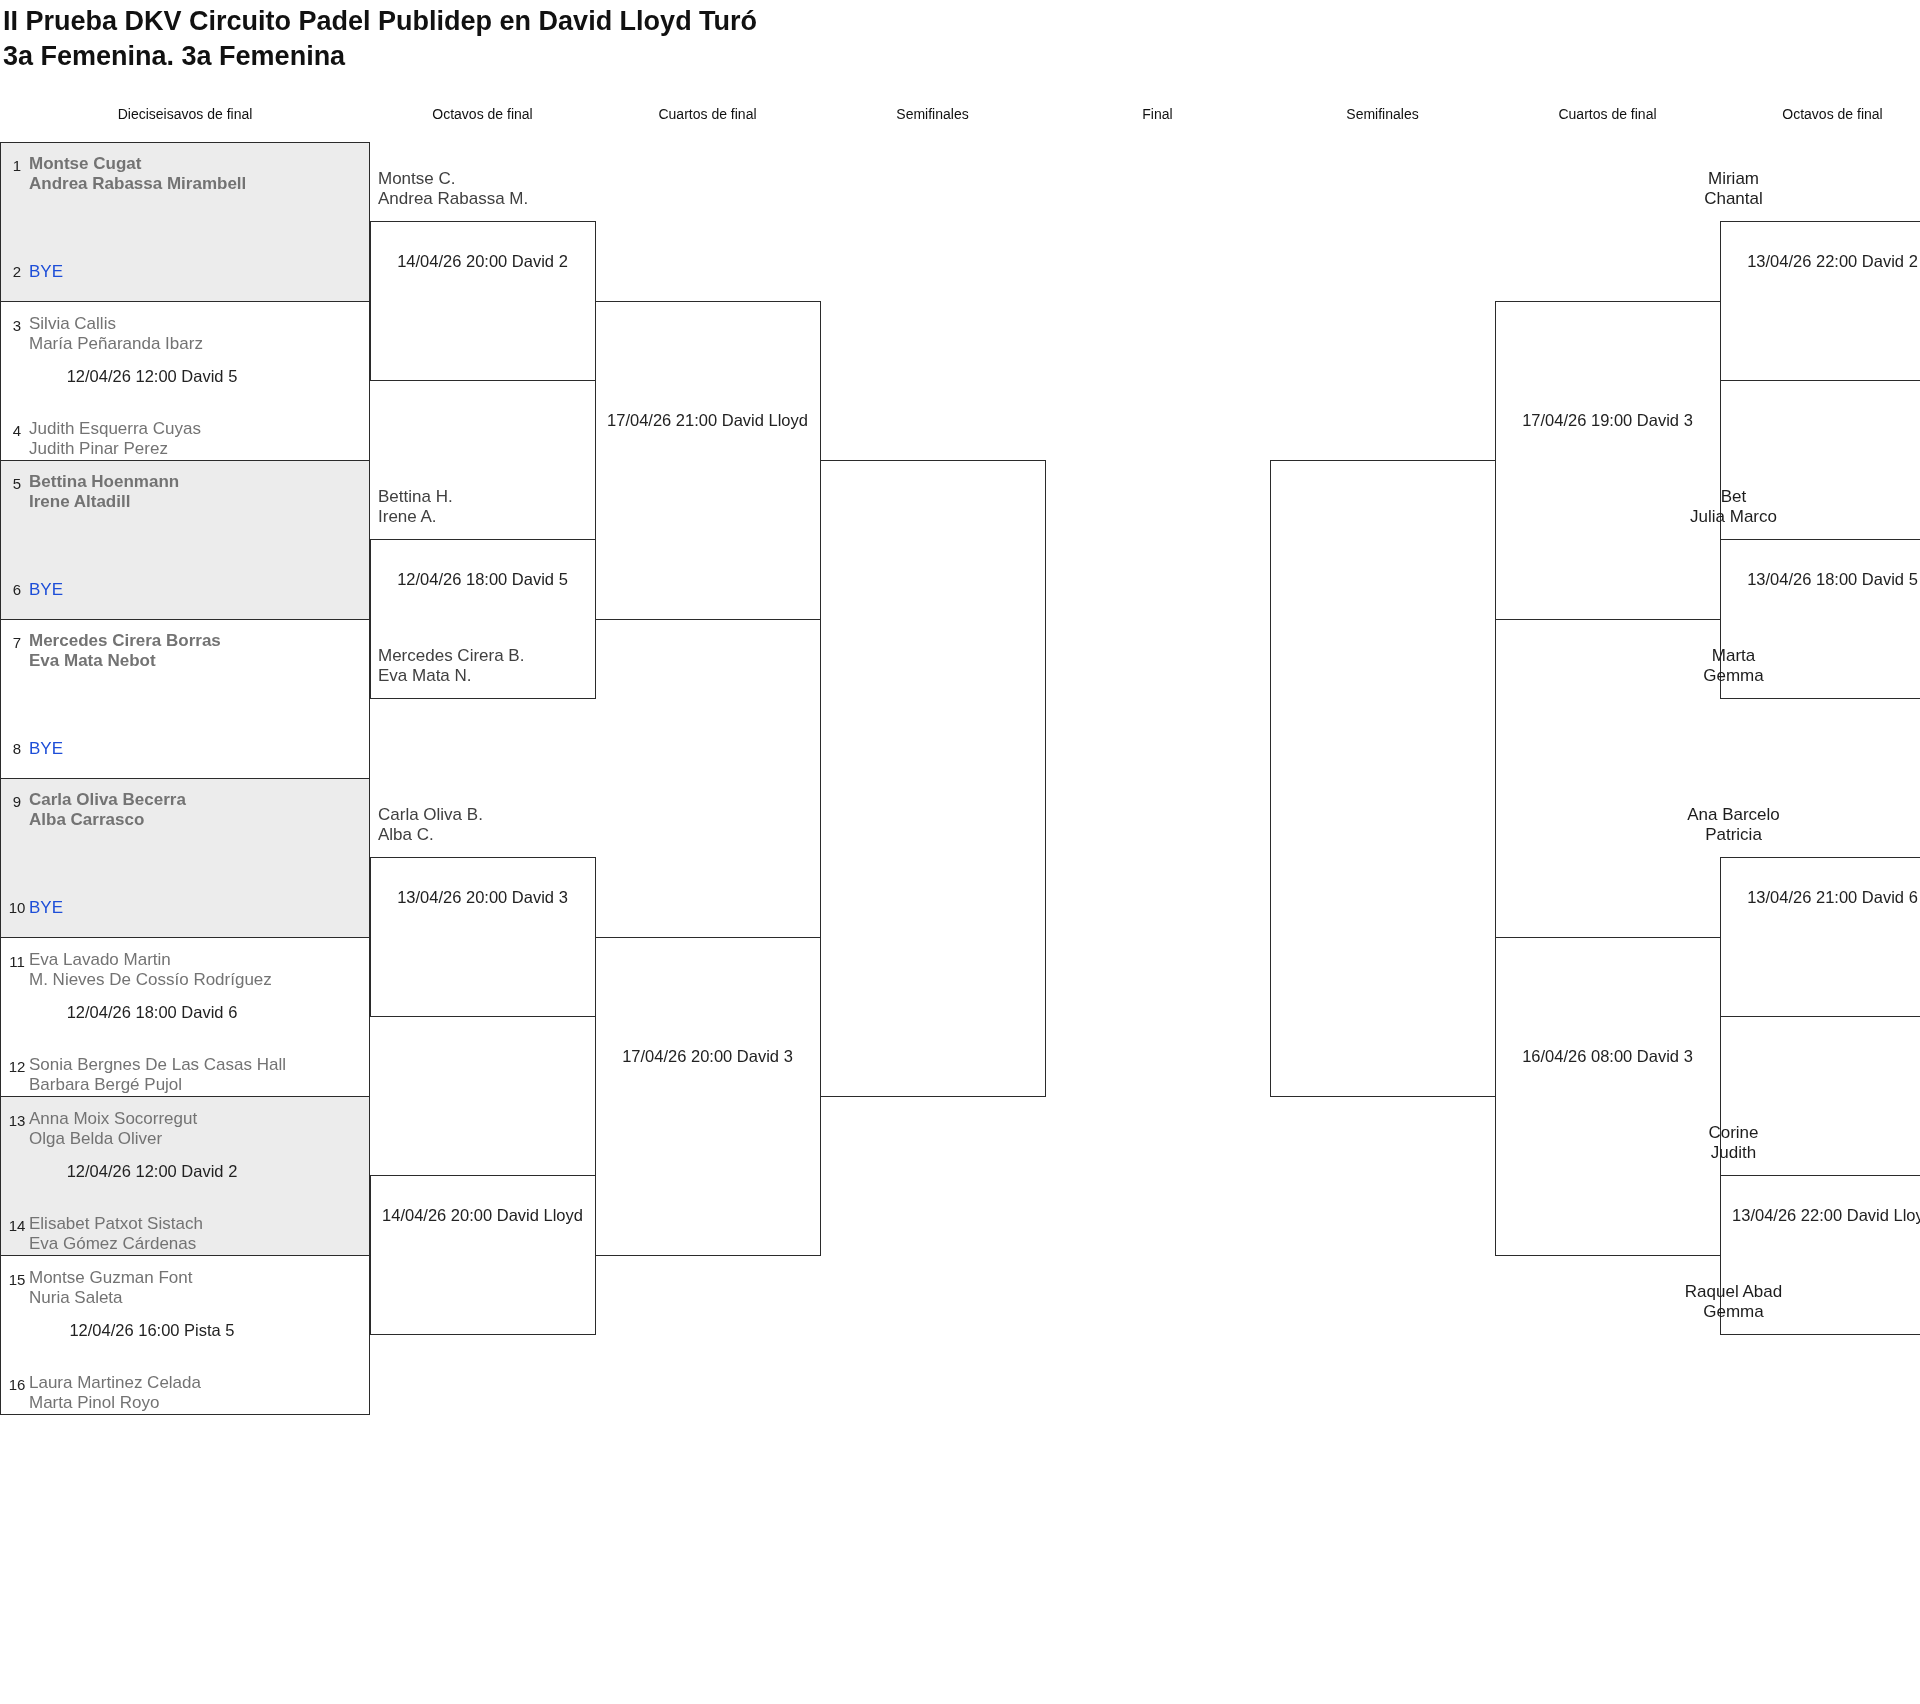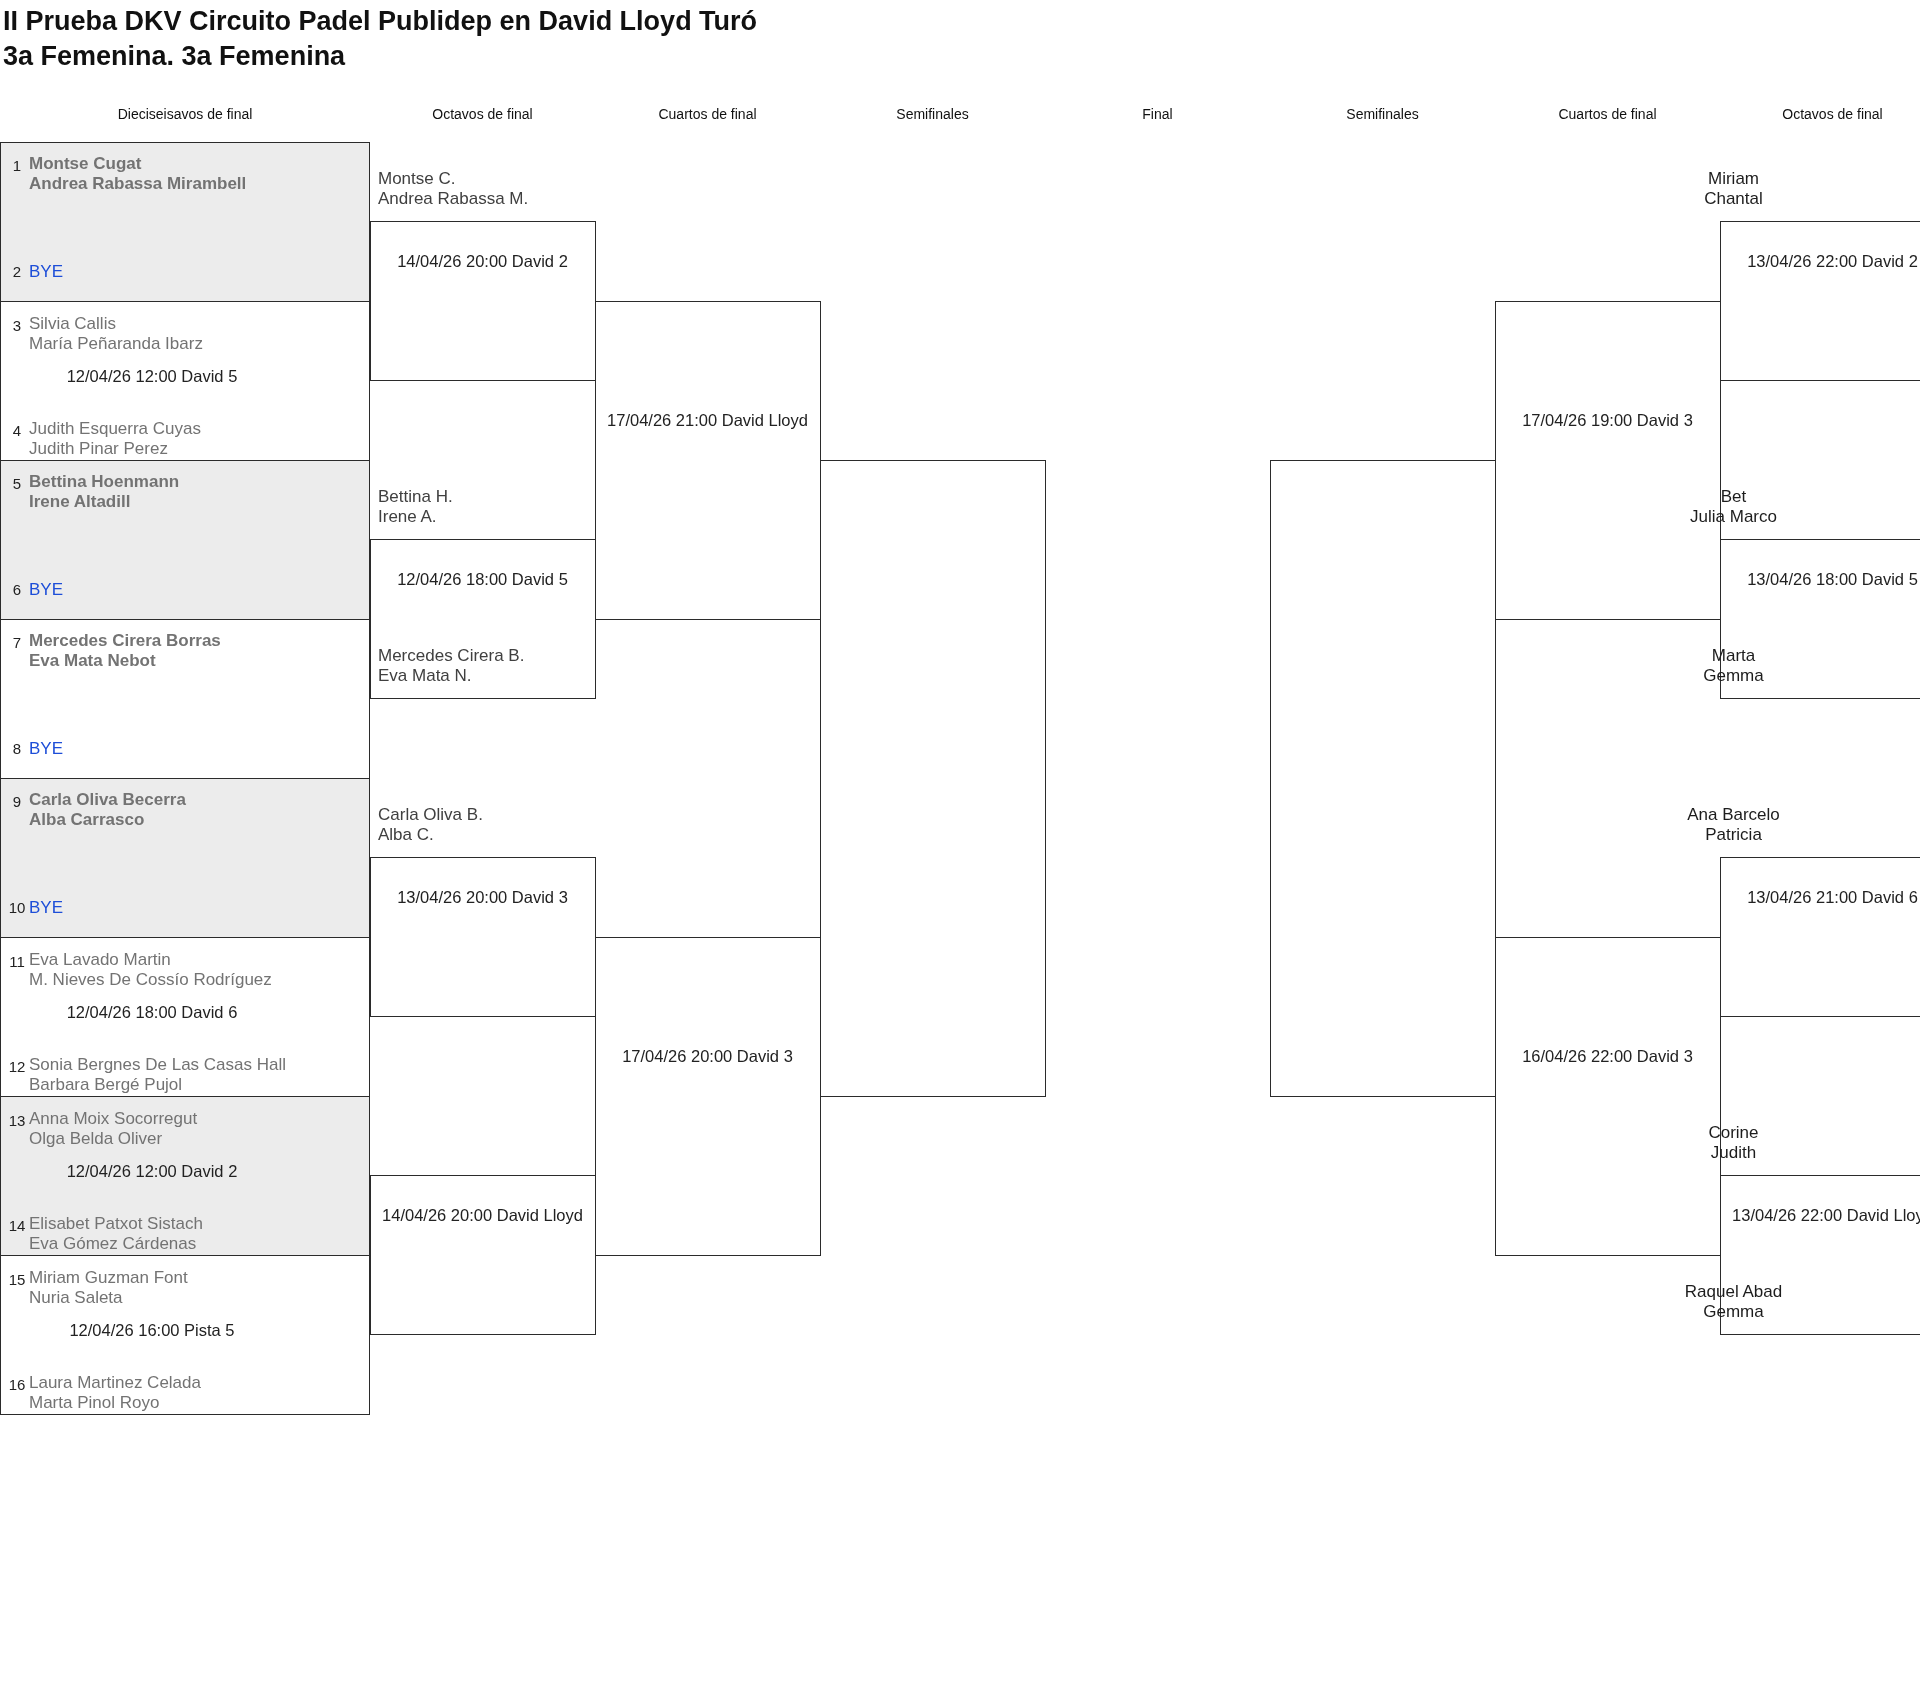--- a/index.html
+++ b/index.html
@@ -118,21 +118,21 @@
   <div class="num" style="top:119px">14</div>
   <div class="team" style="top:117px">
     <span>Elisabet Patxot Sistach</span>
       <span>Eva Gómez Cárdenas</span>
   </div>
 </div>
 
 <div class="blk" style="top:1255px">
   <div class="num" style="top:14px">15</div>
   <div class="team" style="top:12px">
-    <span>Miriam Guzman Font</span>
+    <span>Montse Guzman Font</span>
       <span>Nuria Saleta</span>
   </div>
   <div class="bdate" style="top:64px">12/04/26 16:00 Pista 5</div>
   <div class="num" style="top:119px">16</div>
   <div class="team" style="top:117px">
     <span>Laura Martinez Celada</span>
       <span>Marta Pinol Royo</span>
   </div>
 </div>
 
@@ -167,21 +167,21 @@
 <div class="box" style="left:595px;width:226px;top:937px;height:319px"></div>
 <div class="mdate" style="left:595px;top:410px">17/04/26 21:00 David Lloyd</div>
 <div class="mdate" style="left:595px;top:1046px">17/04/26 20:00 David 3</div>
 
 <div class="box" style="left:820px;width:226px;top:460px;height:637px"></div>
 <div class="box" style="left:1270px;width:226px;top:460px;height:637px"></div>
 
 <div class="box" style="left:1495px;width:226px;top:301px;height:319px"></div>
 <div class="box" style="left:1495px;width:226px;top:937px;height:319px"></div>
 <div class="mdate" style="left:1495px;top:410px">17/04/26 19:00 David 3</div>
-<div class="mdate" style="left:1495px;top:1046px">16/04/26 22:00 David 3</div>
+<div class="mdate" style="left:1495px;top:1046px">16/04/26 08:00 David 3</div>
 
 <div class="box" style="left:1720px;width:230px;top:221px;height:160px"></div>
 <div class="box" style="left:1720px;width:230px;top:539px;height:160px"></div>
 <div class="box" style="left:1720px;width:230px;top:857px;height:160px"></div>
 <div class="box" style="left:1720px;width:230px;top:1175px;height:160px"></div>
 
 <div class="mdate" style="left:1720px;top:251px">13/04/26 22:00 David 2</div>
 <div class="mdate" style="left:1720px;top:569px">13/04/26 18:00 David 5</div>
 <div class="mdate" style="left:1720px;top:887px">13/04/26 21:00 David 6</div>
 <div class="mdate" style="left:1720px;top:1205px">13/04/26 22:00 David Lloyd</div>

